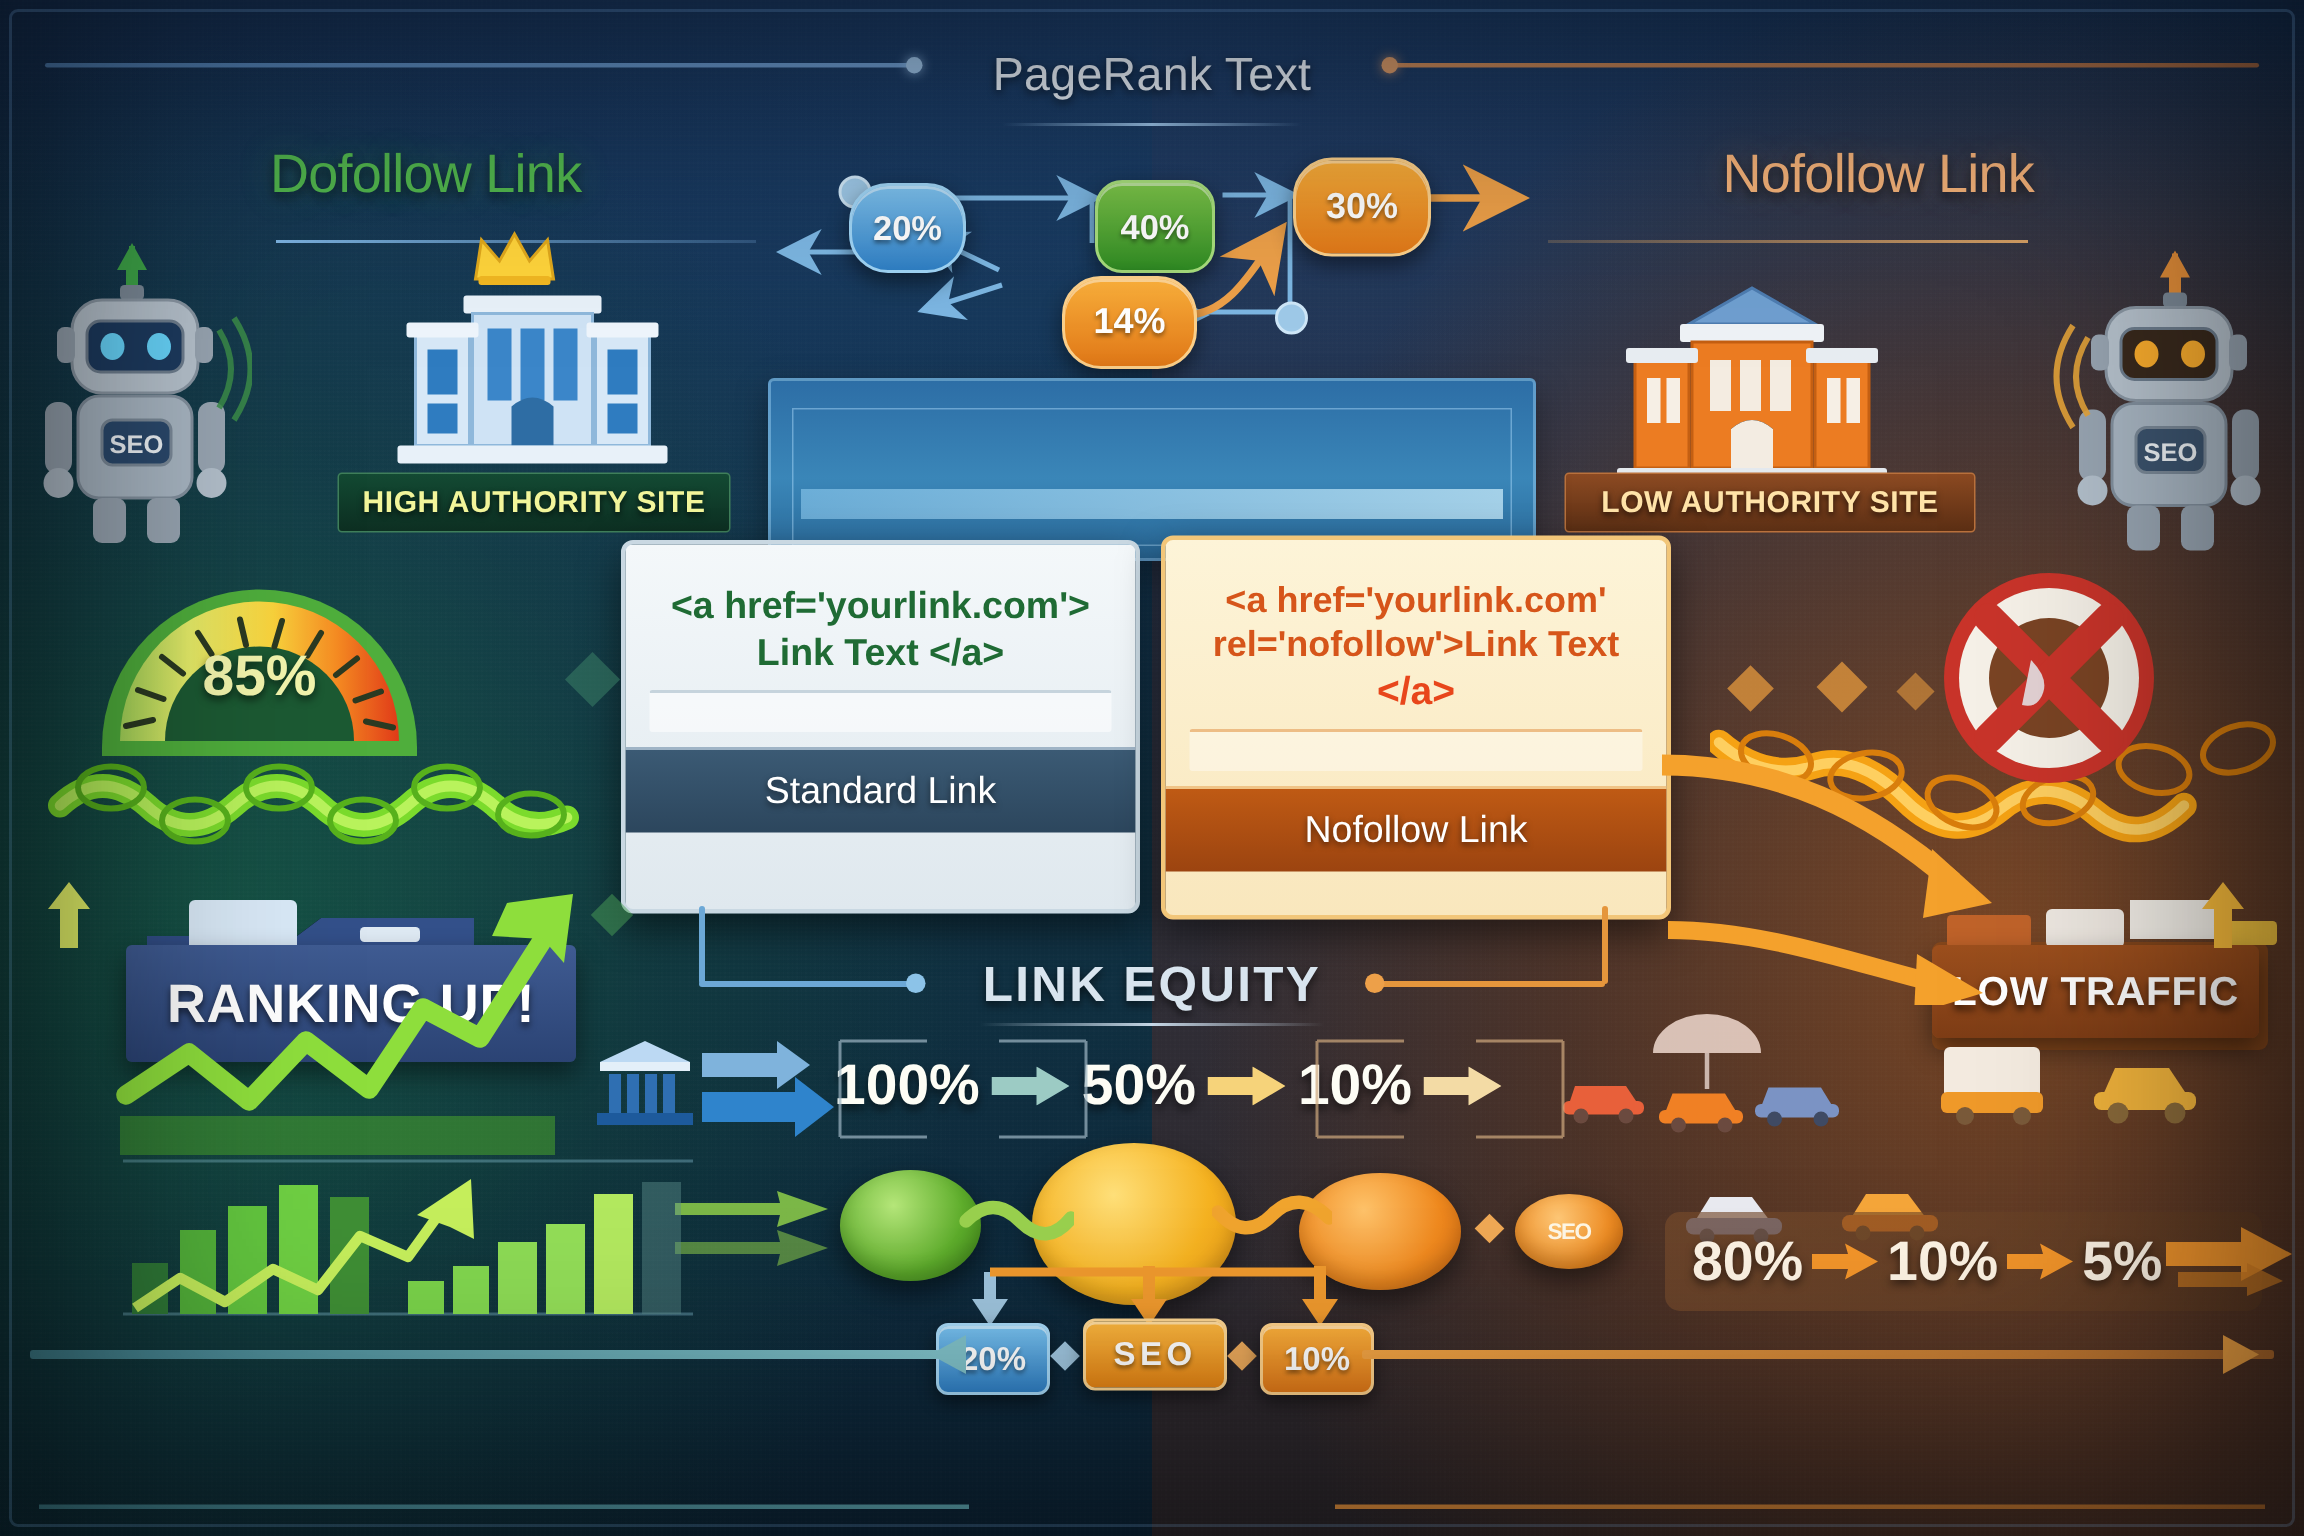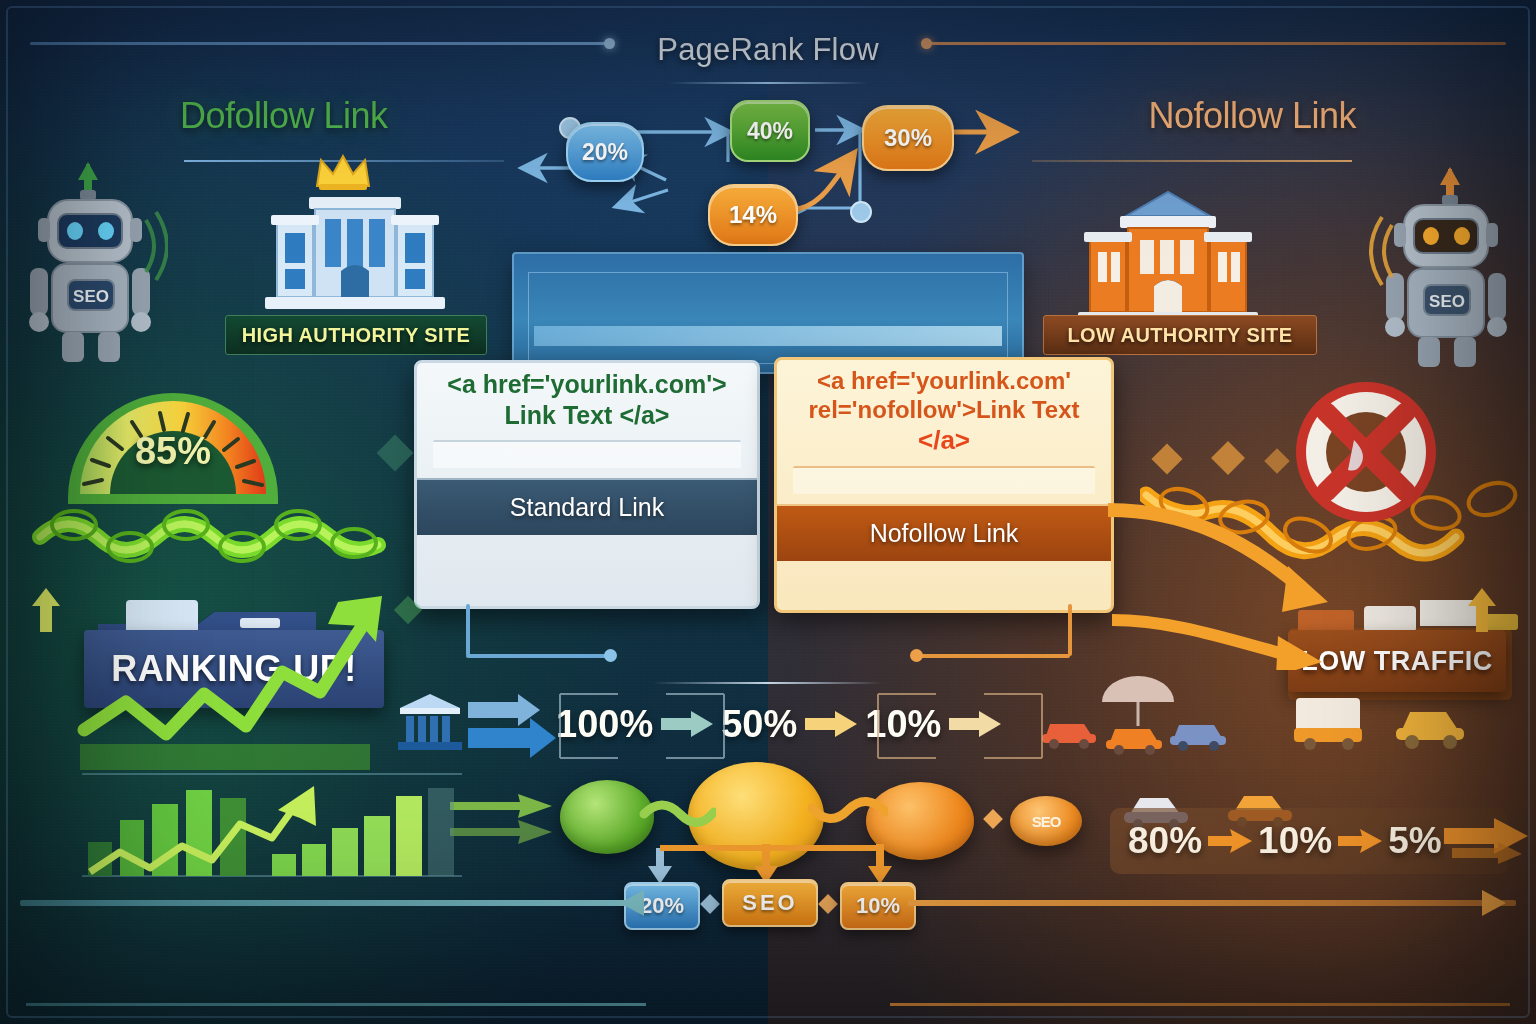--- a/index.html
+++ b/index.html
@@ -56,21 +56,21 @@
     text-shadow:0 3px 7px rgba(0,0,0,.6), 0 0 22px rgba(250,160,80,.30);}
   .title-underline{position:absolute;height:2px;top:160px;}
   .title-underline.l{left:184px;width:320px;background:linear-gradient(90deg,#7fb6e6,rgba(120,170,220,.25));}
   .title-underline.r{right:184px;width:320px;background:linear-gradient(270deg,#d8a165,rgba(210,160,100,.25));}
 
   
   .node{position:absolute;display:flex;align-items:center;justify-content:center;
     font-weight:bold;color:#fff;border-radius:26px;
     box-shadow:0 6px 14px rgba(0,0,0,.45), inset 0 2px 0 rgba(255,255,255,.45);}
   .node.blue{background:linear-gradient(180deg,#7fc3f0,#2f7fc4);border:2px solid #9fd4f5;}
-  .node.green{background:linear-gradient(180deg,#7ec64a,#2f8a23);border:2px solid #a7dd7c;}
+  .node.green{background:linear-gradient(180deg,#7ec64a,#2f8a23);border:2px solid #a7dd7c;margin-top:20px;}
   .node.orange{background:linear-gradient(180deg,#fbb03b,#e07818);border:2px solid #fcd08a;}
   .node span{text-shadow:0 2px 3px rgba(0,0,0,.45);}
   #node20{left:566px;top:122px;width:74px;height:56px;font-size:23px;}
   #node40{left:730px;top:100px;width:76px;height:58px;font-size:23px;border-radius:18px;}
   #node60{left:708px;top:184px;width:86px;height:58px;font-size:24px;}
   #node30{left:862px;top:105px;width:88px;height:62px;font-size:24px;}
 
   .flow-svg{position:absolute;left:500px;top:60px;width:520px;height:200px;}
 
   
@@ -100,21 +100,21 @@
     border:2px solid rgba(160,210,245,.45);border-radius:4px;
     box-shadow:0 8px 22px rgba(0,0,0,.35);}
   .screen:after{content:"";position:absolute;left:14px;right:14px;top:18px;bottom:8px;
     border:1px solid rgba(180,225,255,.45);}
   .screen-bar{position:absolute;left:20px;right:20px;top:72px;height:20px;
     background:linear-gradient(90deg,rgba(150,210,245,.55),rgba(200,235,250,.75));}
 
   
   .card{position:absolute;border-radius:8px;overflow:hidden;
     box-shadow:0 10px 26px rgba(0,0,0,.5);}
-  .card .inner{padding:6px 16px 10px;}
+  .card .inner{padding:26px 16px 10px;}
   .card .code{font-weight:bold;text-align:center;line-height:1.22;}
   .card .footer{display:flex;align-items:center;justify-content:center;
     font-weight:normal;font-size:25px;color:#ffffff;height:55px;
     text-shadow:0 2px 4px rgba(0,0,0,.55);}
   .card .fieldline{height:26px;margin-top:10px;border-top:2px solid;border-radius:2px;}
 
   #card-standard{left:414px;top:360px;width:340px;height:243px;
     background:linear-gradient(180deg,#f4f8fa,#dfe8ee);border:3px solid #c9d8e2;}
   #card-standard .code{color:#1f6b34;font-size:25px;}
   #card-standard .fieldline{border-color:#c6d4dd;background:rgba(255,255,255,.55);}
@@ -229,21 +229,21 @@
   <div class="bg-base"></div>
   <div class="bg-left"></div>
   <div class="bg-right"></div>
   <div class="bg-texture"></div>
 
   <div class="rule left"></div>
   <div class="rule-dot l"></div>
   <div class="rule right"></div>
   <div class="rule-dot r"></div>
 
-  <div class="pr-title">PageRank Flow</div>
+  <div class="pr-title">PageRank Text</div>
   <div class="pr-title-underline"></div>
 
   <div class="side-title dofollow">Dofollow Link</div>
   <div class="title-underline l"></div>
   <div class="side-title nofollow">Nofollow Link</div>
   <div class="title-underline r"></div>
 
   <svg class="flow-svg" viewBox="0 0 520 200">
     <defs>
       <marker id="ahb" markerWidth="9" markerHeight="9" refX="7" refY="4.5" orient="auto">
@@ -566,20 +566,21 @@
       <circle cx="56" cy="34" r="5" fill="#6b4a2a"></circle>
   </svg>
 
   <svg style="position:absolute;left:1096px;top:470px;width:260px;height:200px;" viewBox="0 0 260 200">
     <path d="M12,40 C90,40 150,70 206,118" stroke="#f4a12c" stroke-width="14" fill="none"></path>
     <path d="M192,96 L232,132 L186,142 Z" fill="#f4a12c"></path>
     <path d="M16,150 C80,150 140,172 196,186" stroke="#f4a12c" stroke-width="12" fill="none"></path>
     <path d="M182,166 L226,192 L180,206 Z" fill="#f4a12c"></path>
   </svg>
 
+  <div class="le-title">LINK EQUITY</div>
   <div class="le-underline"></div>
 
   <svg style="position:absolute;left:390px;top:686px;width:170px;height:80px;" viewBox="0 0 170 80">
     <path d="M10,22 L40,8 L70,22 Z" fill="#bcd9f3"></path>
     <rect x="10" y="22" width="60" height="6" fill="#e3eff9"></rect>
     <rect x="16" y="30" width="8" height="26" fill="#2f6fb2"></rect>
     <rect x="28" y="30" width="8" height="26" fill="#2f6fb2"></rect>
     <rect x="40" y="30" width="8" height="26" fill="#2f6fb2"></rect>
     <rect x="52" y="30" width="8" height="26" fill="#2f6fb2"></rect>
     <rect x="8" y="56" width="64" height="8" fill="#1d5a9c"></rect>

